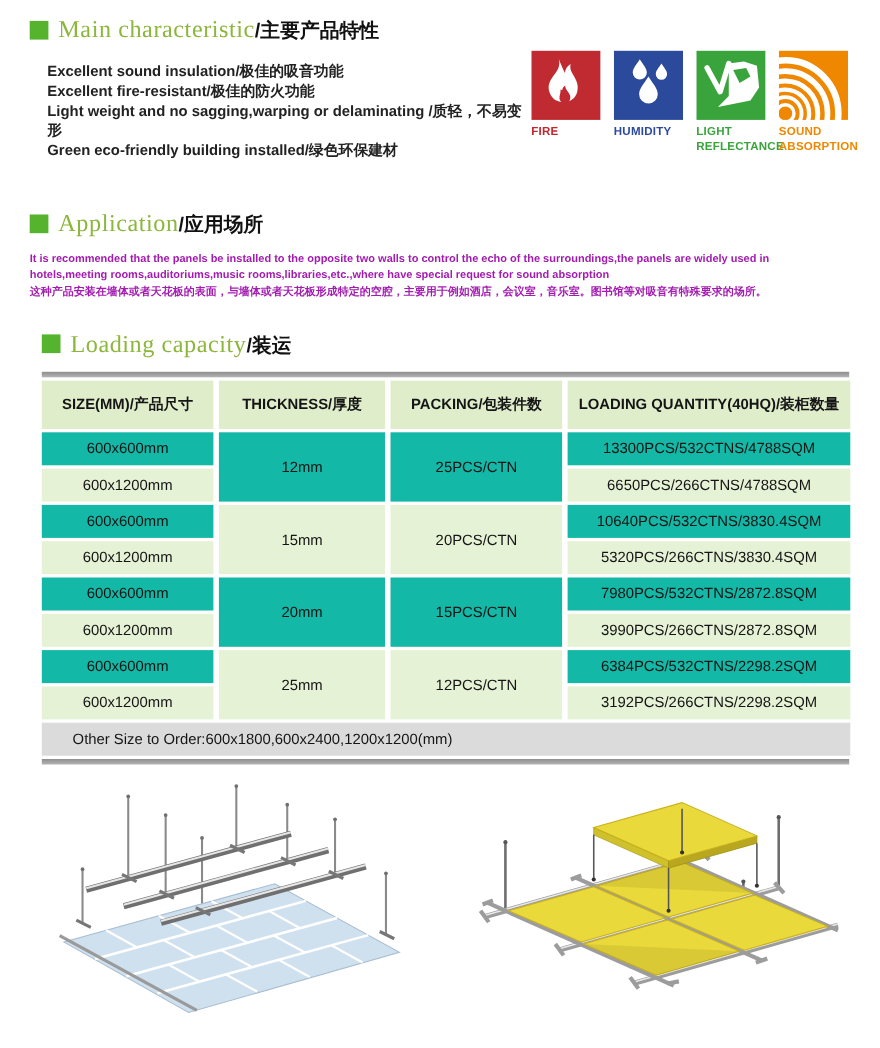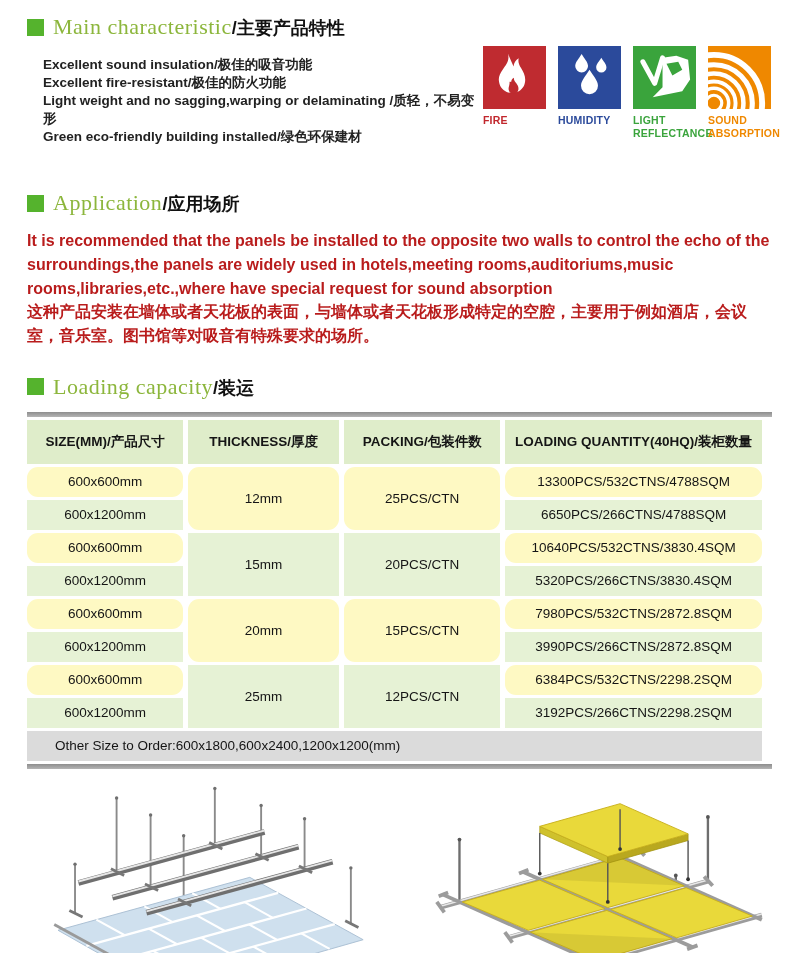--- a/index.html
+++ b/index.html
@@ -17,30 +17,30 @@
   .mc-body { display:flex; justify-content:space-between; margin-top:16px; }
   .features { font-size:13.5px; font-weight:600; line-height:1.34; color:#222; max-width:450px;margin-left:16px; }
   .icons { display:flex; gap:11px; margin-top:-10px; }
   .icon-block { width:64px; }
   .icon-square { width:63px; height:63px; display:block; }
   .icon-label { font-size:10.5px; font-weight:bold; line-height:1.2; margin-top:5px; letter-spacing:0.2px; }
   .lbl-fire { color:#c1272d; } .lbl-hum { color:#2b4a9b; } .lbl-ref { color:#3aa43c; } .lbl-abs { color:#ef8800; }
 
   
   .sec-app { margin-top:44px; }
-  .app-text { margin-top:13px; font-size:16px; font-weight:600; line-height:1.48; color:#b91c1c; }
-
-  
-  .sec-load { margin-top:26px; }
+  .app-text { margin-top:13px; font-size:10px; font-weight:600; line-height:1.48; color:#a21caf; }
+
+  
+  .sec-load { margin-top:26px;margin-left:11px; }
   .graybar { height:5px; background:linear-gradient(#8e8e8e,#b4b4b4); margin-top:12px; }
   .graybar.bottom { margin-top:0; }
   table.spec { width:745px; border-collapse:separate; border-spacing:5px 3px; margin-left:-5px; font-size:13.5px; }
   table.spec th { background:#dfedca; font-weight:bold; height:44px; text-align:center; font-size:13.5px; color:#151515; }
   table.spec td { height:30px; text-align:center; color:#151515; }
-  .c-gray { background:#fef9c3;border-radius:11px; }
+  .c-gray { background:#14b8a6; }
   .c-green { background:#e6f2d5; }
   .c-footer { background:#dbdbdb; text-align:left !important; padding-left:28px; height:32px; }
 
   
   .diagrams { display:flex; justify-content:space-between; margin-top:12px; }
   .diagrams svg { display:block; }
 </style>
 </head>
 <body>
 

